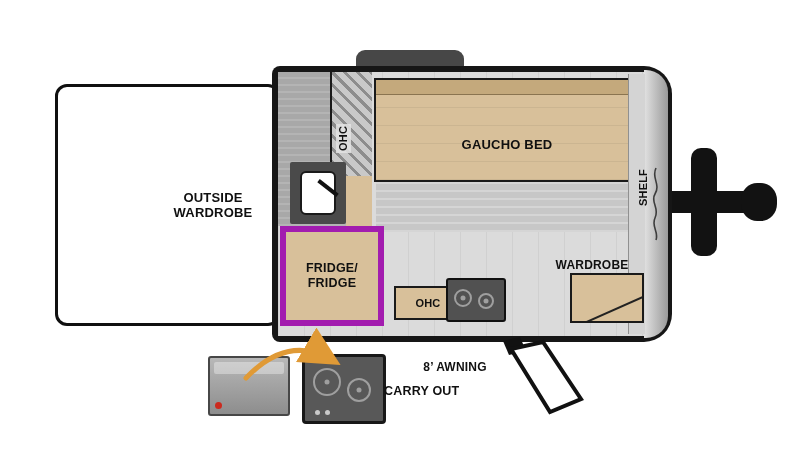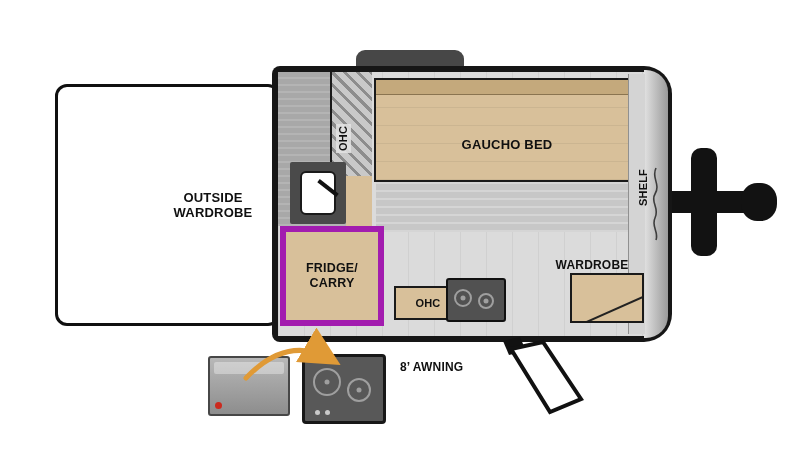--- a/index.html
+++ b/index.html
@@ -104,21 +104,21 @@
   .case-top{position:absolute;left:4px;top:4px;right:4px;height:12px;
     background:rgba(255,255,255,.35);border-radius:2px;}
   .case-red{position:absolute;left:5px;bottom:5px;width:7px;height:7px;border-radius:50%;
     background:#cc2a1e;}
   .griddle{position:absolute;left:302px;top:354px;width:78px;height:64px;z-index:5;
     background:#585858;border:3px solid #181818;border-radius:4px;}
   .gr-b1{left:8px;top:11px;width:24px;height:24px;}
   .gr-b2{left:42px;top:21px;width:20px;height:20px;}
   .knob{position:absolute;width:5px;height:5px;border-radius:50%;background:#c9c9c9;bottom:6px;}
   .k1{left:10px;} .k2{left:20px;}
-  .awning-label{position:absolute;left:400px;top:357px;width:110px;z-index:6;text-align:left;}
+  .awning-label{position:absolute;left:400px;top:357px;width:110px;z-index:6;text-align:center;}
   .awning-label .lbl{font-size:12px;}
   .carryout-label{position:absolute;left:384px;top:384px;width:170px;z-index:6;}
   .carryout-label .lbl{font-size:12.5px;}
   .carryout-label .lbl span{display:block;}
   
   .overlay{position:absolute;left:0;top:0;width:797px;height:449px;z-index:9;
     pointer-events:none;}
   .arrow-line{stroke:var(--accent-orange,#E09A36);stroke-width:5;fill:none;stroke-linecap:round;}
   .arrow-fill{fill:var(--accent-orange,#E09A36);}
   .door-poly{fill:#ffffff;stroke:#111111;stroke-width:4;}
@@ -158,21 +158,21 @@
 
   <div class="sink">
     <div class="basin"></div>
     <div class="faucet"></div>
   </div>
   <div class="tan-filler"></div>
 
   <div class="fridge">
     <div class="lbl">
       <span>FRIDGE/</span>
-      <span>CARRY</span>
+      <span>FRIDGE</span>
     </div>
   </div>
 
   <div class="wall-band"></div>
   <div class="bed">
     <div class="headboard"></div>
     <span class="lbl">GAUCHO BED</span>
   </div>
 
   <div class="shelf-strip"></div>
@@ -206,20 +206,21 @@
     <div class="knob k1"></div>
     <div class="knob k2"></div>
   </div>
 
   <div class="awning-label">
     <span class="lbl">8’ AWNING</span>
   </div>
 
   <div class="carryout-label">
     <div class="lbl">
+      <span>CARRY OUT</span>
     </div>
   </div>
 
   <svg class="overlay" viewBox="0 0 797 449">
     <defs>
       <marker id="ah" markerWidth="8" markerHeight="8" refX="6" refY="4" orient="auto">
         <path d="M0,0 L8,4 L0,8 Z" class="arrow-fill"></path>
       </marker>
     </defs>
     <path class="arrow-line" d="M246,378 Q288,334 332,360" marker-end="url(#ah)"></path>

